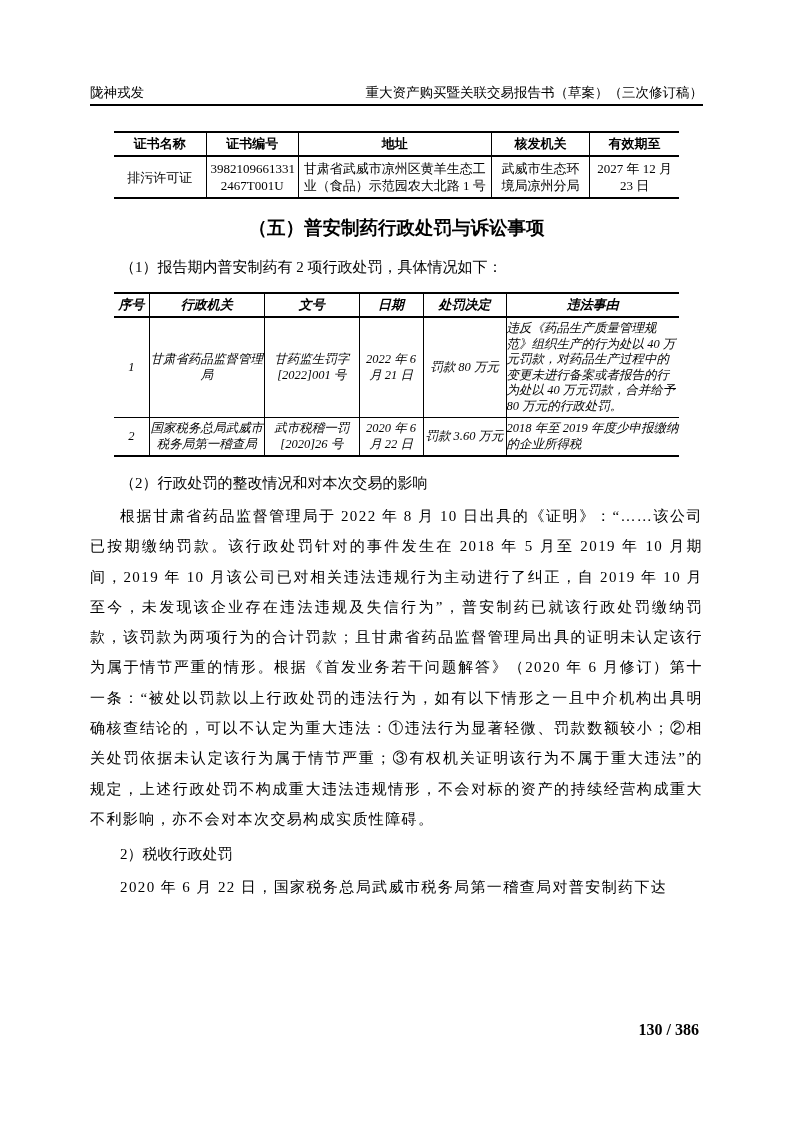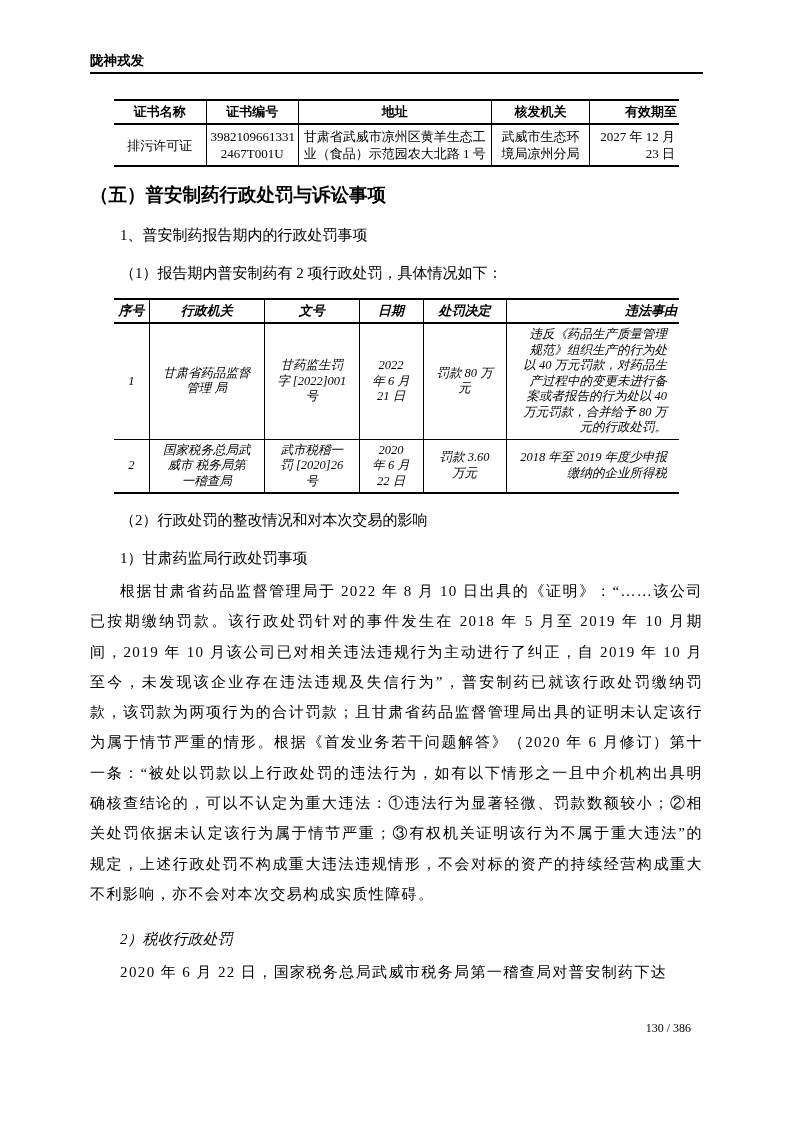--- a/index.html
+++ b/index.html
@@ -7,76 +7,78 @@
   body {
     background:#ffffff; color:#000000;
     font-family:"Liberation Serif","DejaVu Serif",serif;
     position:relative; overflow:hidden;
   }
   .content { padding:0 90px; }
 
   
   .pg-header {
     display:flex; justify-content:space-between; align-items:flex-start;
-    padding-top:52px; padding-bottom:3px;
+    padding-top:84px; padding-bottom:3px;
     border-bottom:2px solid #000;
-    font-size:13.5px; line-height:17px;font-weight:bold;
+    font-size:13.5px; line-height:17px;
   }
 
   
   table { border-collapse:collapse; width:565px; margin:0 auto; table-layout:fixed; }
   .cert-table { margin-top:25px; font-size:13px; }
   .pen-table  { margin-top:13px; font-size:12.5px;font-style:italic; }
   th {
     font-family:"Liberation Sans","DejaVu Sans",sans-serif;
     font-weight:bold; font-size:13px; text-align:center; vertical-align:middle;
     border:1px solid #000; padding:2px 2px;
   }
   td {
     border:1px solid #000; text-align:center; vertical-align:middle;
     padding:3px 4px; line-height:17px;
   }
-  .pen-table td { line-height:15.5px; padding:3px 12px; }
+  .pen-table td { line-height:15.5px; padding:3px 0; }
   td.reason { text-align:left; }
   table { border-top:2.5px solid #000; border-bottom:2.5px solid #000; }
   thead tr { border-bottom:2px solid #000; }
   table tr:first-child th { border-top:none; }
   table tr:last-child td { border-bottom:none; }
   table tr th:first-child, table tr td:first-child { border-left:none; }
-  table tr th:last-child,  table tr td:last-child  { border-right:none;text-align:right; }
+  table tr th:last-child,  table tr td:last-child  { border-right:none; }
 
   
   .h2 {
-    font-family:Liberation Mono, monospace;
+    font-family:Liberation Serif, serif;
     font-weight:bold; font-size:18.5px; line-height:25px;
     margin-top:17px;
+    text-align:center;
   }
   .line {
     font-size:15px; line-height:24px; text-indent:2em; margin-top:14px;
   }
   .para {
     font-size:15px; line-height:30.3px; letter-spacing:1.4px;
     text-align:justify; text-indent:2em; margin-top:6px;
   }
   .mt-sm { }
-  .mt-lg { margin-top:18px;font-style:italic; }
+  .mt-lg { margin-top:8px; }
 
   
   .pg-footer {
-    position:absolute; top:1021px; right:102px;
-    font-weight:normal; font-size:12px;
+    position:absolute; top:1021px; right:94px;
+    font-weight:bold; font-size:16px;
   }
 </style>
 </head>
 <body>
 
 <div class="content">
 
   <div class="pg-header">
     <span>陇神戎发</span>
+    <span>重大资产购买暨关联交易报告书（草案）（三次修订稿）</span>
   </div>
 
   <table class="cert-table">
     <colgroup>
       <col style="width:16.3%">
         <col style="width:16.3%">
         <col style="width:34.2%">
       <col style="width:17.4%">
         <col style="width:15.8%">
     </colgroup>
@@ -95,21 +97,20 @@
         <td>3982109661331 2467T001U</td>
         <td>甘肃省武威市凉州区黄羊生态工业（食品）示范园农大北路 1 号</td>
         <td>武威市生态环境局凉州分局</td>
         <td>2027 年 12 月 23 日</td>
       </tr>
     </tbody>
   </table>
 
   <div class="h2">（五）普安制药行政处罚与诉讼事项</div>
 
-  <p class="line">1、普安制药报告期内的行政处罚事项</p>
   <p class="line">（1）报告期内普安制药有 2 项行政处罚，具体情况如下：</p>
 
   <table class="pen-table">
     <colgroup>
       <col style="width:6.2%">
         <col style="width:20.4%">
         <col style="width:16.8%">
       <col style="width:11.3%">
         <col style="width:14.7%">
         <col style="width:30.6%">
@@ -138,21 +139,20 @@
         <td>国家税务总局武威市 税务局第一稽查局</td>
         <td>武市税稽一罚 [2020]26 号</td>
         <td>2020 年 6 月 22 日</td>
         <td>罚款 3.60 万元</td>
         <td class="reason">2018 年至 2019 年度少申报缴纳的企业所得税</td>
       </tr>
     </tbody>
   </table>
 
   <p class="line mt-sm">（2）行政处罚的整改情况和对本次交易的影响</p>
-  <p class="line">1）甘肃药监局行政处罚事项</p>
 
   <p class="para">根据甘肃省药品监督管理局于 2022 年 8 月 10 日出具的《证明》：“……该公司已按期缴纳罚款。该行政处罚针对的事件发生在 2018 年 5 月至 2019 年 10 月期间，2019 年 10 月该公司已对相关违法违规行为主动进行了纠正，自 2019 年 10 月至今，未发现该企业存在违法违规及失信行为”，普安制药已就该行政处罚缴纳罚款，该罚款为两项行为的合计罚款；且甘肃省药品监督管理局出具的证明未认定该行为属于情节严重的情形。根据《首发业务若干问题解答》（2020 年 6 月修订）第十一条：“被处以罚款以上行政处罚的违法行为，如有以下情形之一且中介机构出具明确核查结论的，可以不认定为重大违法：①违法行为显著轻微、罚款数额较小；②相关处罚依据未认定该行为属于情节严重；③有权机关证明该行为不属于重大违法”的规定，上述行政处罚不构成重大违法违规情形，不会对标的资产的持续经营构成重大不利影响，亦不会对本次交易构成实质性障碍。</p>
 
   <p class="line mt-lg">2）税收行政处罚</p>
   <p class="para">2020 年 6 月 22 日，国家税务总局武威市税务局第一稽查局对普安制药下达</p>
 
 </div>
 
 <div class="pg-footer">130 / 386</div>
 

